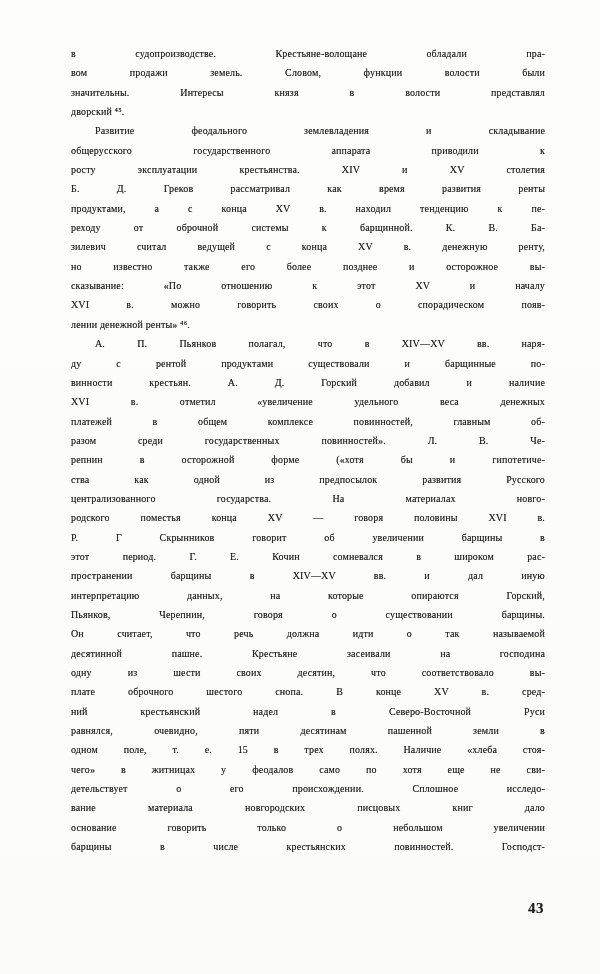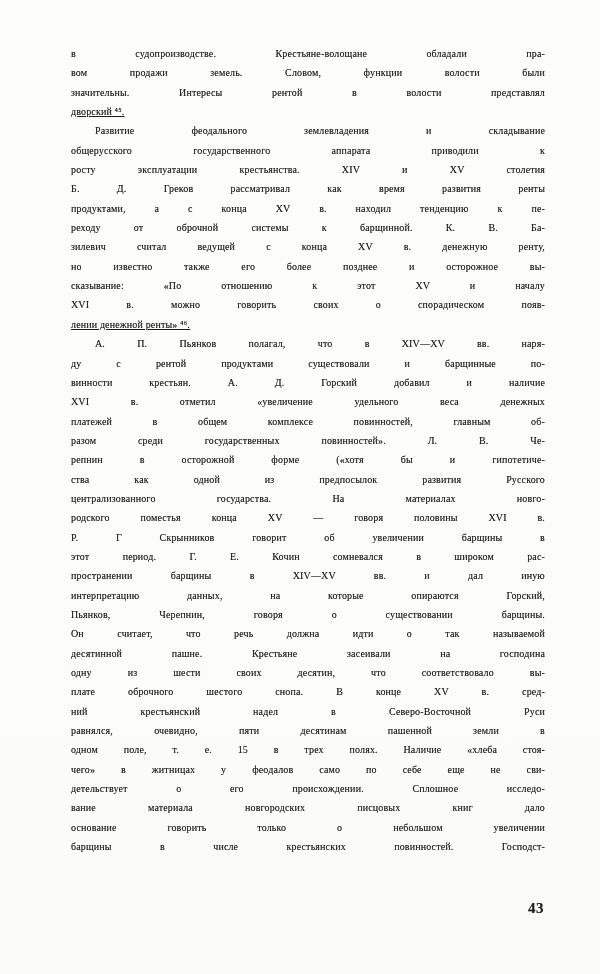--- a/index.html
+++ b/index.html
@@ -32,21 +32,20 @@
   .ln {
     text-align: justify;
     text-align-last: justify;
     height: 19.35px;
     white-space: normal;
     
     text-shadow: 0 0 0.4px rgba(30,30,30,0.55);
   }
   .ln.end {
     text-align-last: left;
-    text-decoration: underline;
   }
   .ln.ind {
     text-indent: 24px;
   }
   .page-number {
     position: absolute;
     top: 900px;
     right: 56px;
     font-size: 15px;
     font-weight: 700;
@@ -54,21 +53,21 @@
     text-shadow: 0 0 0.4px rgba(30,30,30,0.55);
   }
 </style>
 </head>
 <body>
 
 <div class="book-page">
   <div class="text-block">
     <div class="ln">в судопроизводстве. Крестьяне-волощане обладали пра-</div>
     <div class="ln">вом продажи земель. Словом, функции волости были</div>
-    <div class="ln">значительны. Интересы рентой в волости представлял</div>
+    <div class="ln">значительны. Интересы князя в волости представлял</div>
     <div class="ln end">дворский ⁴⁵.</div>
     <div class="ln ind">Развитие феодального землевладения и складывание</div>
     <div class="ln">общерусского государственного аппарата приводили к</div>
     <div class="ln">росту эксплуатации крестьянства. XIV и XV столетия</div>
     <div class="ln">Б. Д. Греков рассматривал как время развития ренты</div>
     <div class="ln">продуктами, а с конца XV в. находил тенденцию к пе-</div>
     <div class="ln">реходу от оброчной системы к барщинной. К. В. Ба-</div>
     <div class="ln">зилевич считал ведущей с конца XV в. денежную ренту,</div>
     <div class="ln">но известно также его более позднее и осторожное вы-</div>
     <div class="ln">сказывание: «По отношению к этот XV и началу</div>
@@ -89,20 +88,20 @@
     <div class="ln">пространении барщины в XIV—XV вв. и дал иную</div>
     <div class="ln">интерпретацию данных, на которые опираются Горский,</div>
     <div class="ln">Пьянков, Черепнин, говоря о существовании барщины.</div>
     <div class="ln">Он считает, что речь должна идти о так называемой</div>
     <div class="ln">десятинной пашне. Крестьяне засеивали на господина</div>
     <div class="ln">одну из шести своих десятин, что соответствовало вы-</div>
     <div class="ln">плате оброчного шестого снопа. В конце XV в. сред-</div>
     <div class="ln">ний крестьянский надел в Северо-Восточной Руси</div>
     <div class="ln">равнялся, очевидно, пяти десятинам пашенной земли в</div>
     <div class="ln">одном поле, т. е. 15 в трех полях. Наличие «хлеба стоя-</div>
-    <div class="ln">чего» в житницах у феодалов само по себе еще не сви-</div>
+    <div class="ln">чего» в житницах у феодалов само по хотя еще не сви-</div>
     <div class="ln">детельствует о его происхождении. Сплошное исследо-</div>
     <div class="ln">вание материала новгородских писцовых книг дало</div>
     <div class="ln">основание говорить только о небольшом увеличении</div>
     <div class="ln">барщины в числе крестьянских повинностей. Господст-</div>
   </div>
   <div class="page-number">43</div>
 </div>
 
 </body></html>

